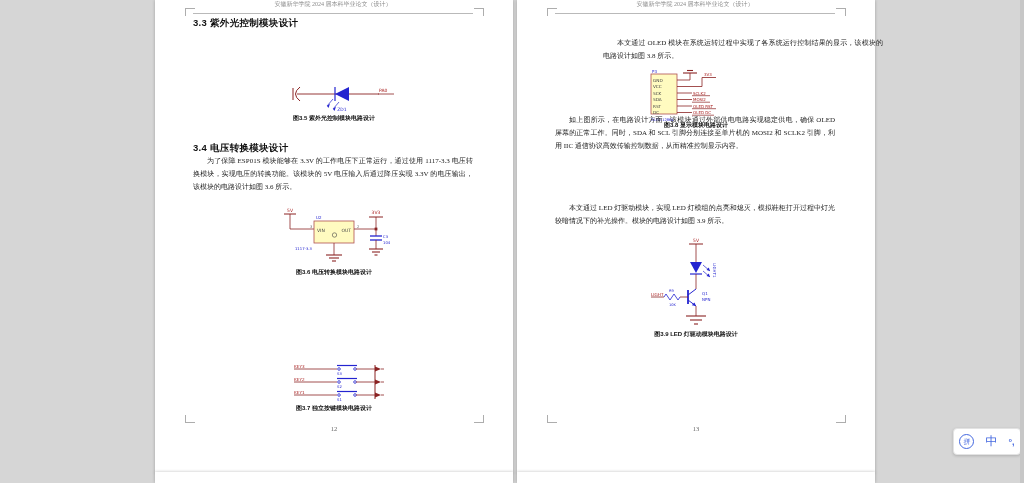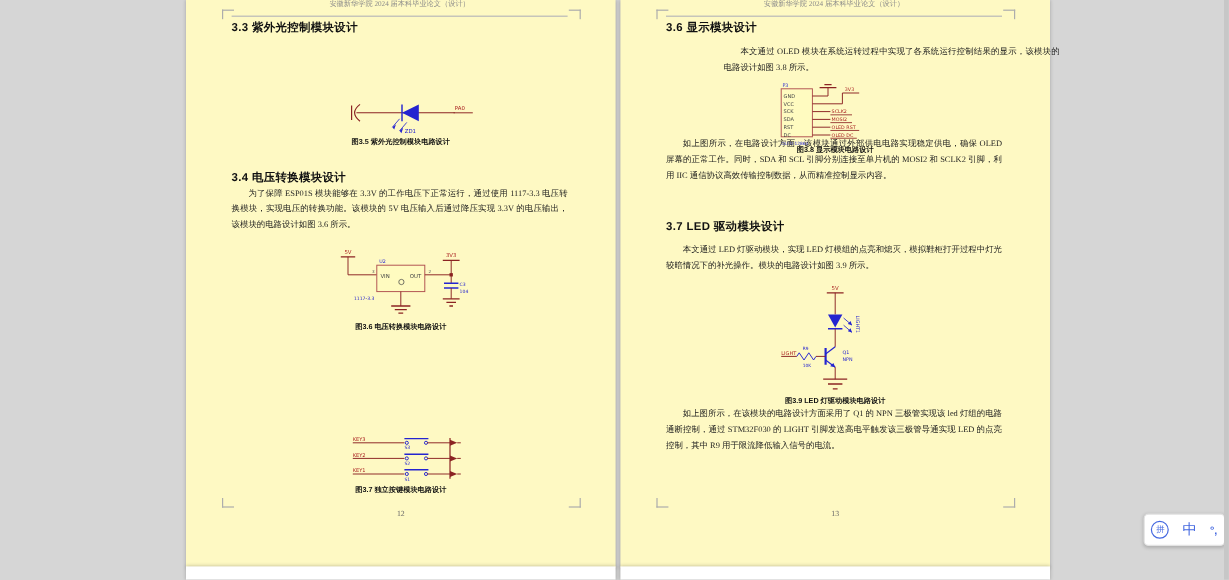--- a/index.html
+++ b/index.html
@@ -2,21 +2,21 @@
 <html><head>
 <meta charset="utf-8">
 <style>
   html,body{margin:0;padding:0;}
   body{
     width:1024px;height:483px;overflow:hidden;position:relative;
     background:#d6d6d6;
     font-family:"Liberation Serif", serif;
   }
   .page{
-    position:absolute;top:0;width:358px;height:473px;background:#fef9c3;
+    position:absolute;top:0;width:358px;height:473px;background:#ffffff;
     box-shadow:0 0 3px rgba(0,0,0,.25);
   }
   .page-stub{
     position:absolute;top:472px;width:358px;height:11px;background:#ffffff;
     box-shadow:0 0 3px rgba(0,0,0,.25);
   }
   .hdr{
     position:absolute;top:0;left:38px;width:280px;height:9px;
     font-size:6px;line-height:9px;color:#8a8a8a;text-align:center;
     white-space:nowrap;overflow:hidden;
@@ -172,21 +172,20 @@
 </div>
 
 <div class="page" style="left:517px;">
   <div class="hdr">安徽新华学院 2024 届本科毕业论文（设计）</div>
   <div class="hdr-line"></div>
   <div class="cmark tl" style="left:30px;top:8px;"></div>
   <div class="cmark tr" style="left:319px;top:8px;"></div>
   <div class="cmark bl" style="left:30px;top:415px;"></div>
   <div class="cmark br" style="left:319px;top:415px;"></div>
 
-  <div class="h2" style="top:17px;">3.6  显示模块设计</div>
   <div class="para" style="top:37px;margin-left:48px;">本文通过 OLED 模块在系统运转过程中实现了各系统运行控制结果的显示，该模块的电路设计如图 3.8 所示。</div>
 
   <svg class="fig" style="left:131px;top:66px;" width="92" height="56" viewBox="0 0 92 56">
     <text x="4" y="6.5" font-size="4" fill="#2424d0">P3</text>
     <rect x="3" y="8" width="26" height="40" fill="#fffbc0" stroke="#b05050" stroke-width="0.8"></rect>
     <text x="5" y="15.5" font-size="4.2" fill="#444">GND</text>
     <text x="5" y="22" font-size="4.2" fill="#444">VCC</text>
     <text x="5" y="28.5" font-size="4.2" fill="#444">SCK</text>
     <text x="5" y="35" font-size="4.2" fill="#444">SDA</text>
     <text x="5" y="41.5" font-size="4.2" fill="#444">RST</text>
@@ -214,21 +213,20 @@
     <line x1="44" y1="42.7" x2="68" y2="42.7" stroke="#8b2323" stroke-width="0.7"></line>
 
     <line x1="29" y1="46.5" x2="44" y2="46.5" stroke="#8b2323" stroke-width="0.8"></line>
     <text x="45" y="48" font-size="4" fill="#aa2222">OLED DC</text>
     <line x1="44" y1="49.2" x2="66" y2="49.2" stroke="#8b2323" stroke-width="0.7"></line>
   </svg>
   <div class="cap" style="top:121px;">图3.8  显示模块电路设计</div>
 
   <div class="para" style="top:114px;">如上图所示，在电路设计方面，该模块通过外部供电电路实现稳定供电，确保 OLED 屏幕的正常工作。同时，SDA 和 SCL 引脚分别连接至单片机的 MOSI2 和 SCLK2 引脚，利用 IIC 通信协议高效传输控制数据，从而精准控制显示内容。</div>
 
-  <div class="h2" style="top:183px;">3.7 LED 驱动模块设计</div>
   <div class="para" style="top:202px;">本文通过 LED 灯驱动模块，实现 LED 灯模组的点亮和熄灭，模拟鞋柜打开过程中灯光较暗情况下的补光操作。模块的电路设计如图 3.9 所示。</div>
 
   <svg class="fig" style="left:133px;top:236px;" width="90" height="92" viewBox="0 0 90 92">
     <text x="46" y="6" font-size="4.5" fill="#aa2222" text-anchor="middle">5V</text>
     <line x1="39" y1="8" x2="53" y2="8" stroke="#8b2323" stroke-width="1"></line>
     <line x1="46" y1="8" x2="46" y2="26" stroke="#8b2323" stroke-width="0.8"></line>
     <polygon points="40,26 52,26 46,37" fill="#2424d0"></polygon>
     <line x1="40" y1="38" x2="52" y2="38" stroke="#2424d0" stroke-width="1.2"></line>
     <line x1="53" y1="29" x2="60" y2="35" stroke="#2424d0" stroke-width="0.7"></line>
     <polygon points="60,35 56.5,34 58.8,31.5" fill="#2424d0"></polygon>
@@ -248,21 +246,20 @@
     <text x="19" y="55.5" font-size="3.6" fill="#2424d0">R9</text>
     <text x="19" y="69.5" font-size="3.6" fill="#2424d0">10K</text>
     <line x1="30" y1="61" x2="38" y2="61" stroke="#8b2323" stroke-width="0.8"></line>
     <line x1="46" y1="70" x2="46" y2="80" stroke="#8b2323" stroke-width="0.8"></line>
     <line x1="36" y1="80" x2="56" y2="80" stroke="#8b2323" stroke-width="1.1"></line>
     <line x1="40" y1="84" x2="52" y2="84" stroke="#8b2323" stroke-width="1.1"></line>
     <line x1="44" y1="88" x2="48" y2="88" stroke="#8b2323" stroke-width="1.1"></line>
   </svg>
   <div class="cap" style="top:330px;">图3.9  LED 灯驱动模块电路设计</div>
 
-  <div class="para" style="top:339px;">如上图所示，在该模块的电路设计方面采用了 Q1 的 NPN 三极管实现该 led 灯组的电路通断控制，通过 STM32F030 的 LIGHT 引脚发送高电平触发该三极管导通实现 LED 的点亮控制，其中 R9 用于限流降低输入信号的电流。</div>
 
   <div class="pgnum">13</div>
 </div>
 
 <div class="page-stub" style="left:155px;"></div>
 <div class="page-stub" style="left:517px;"></div>
 
 <div class="ime">
   <div class="logo">拼</div>
   <div class="lang">中</div>

